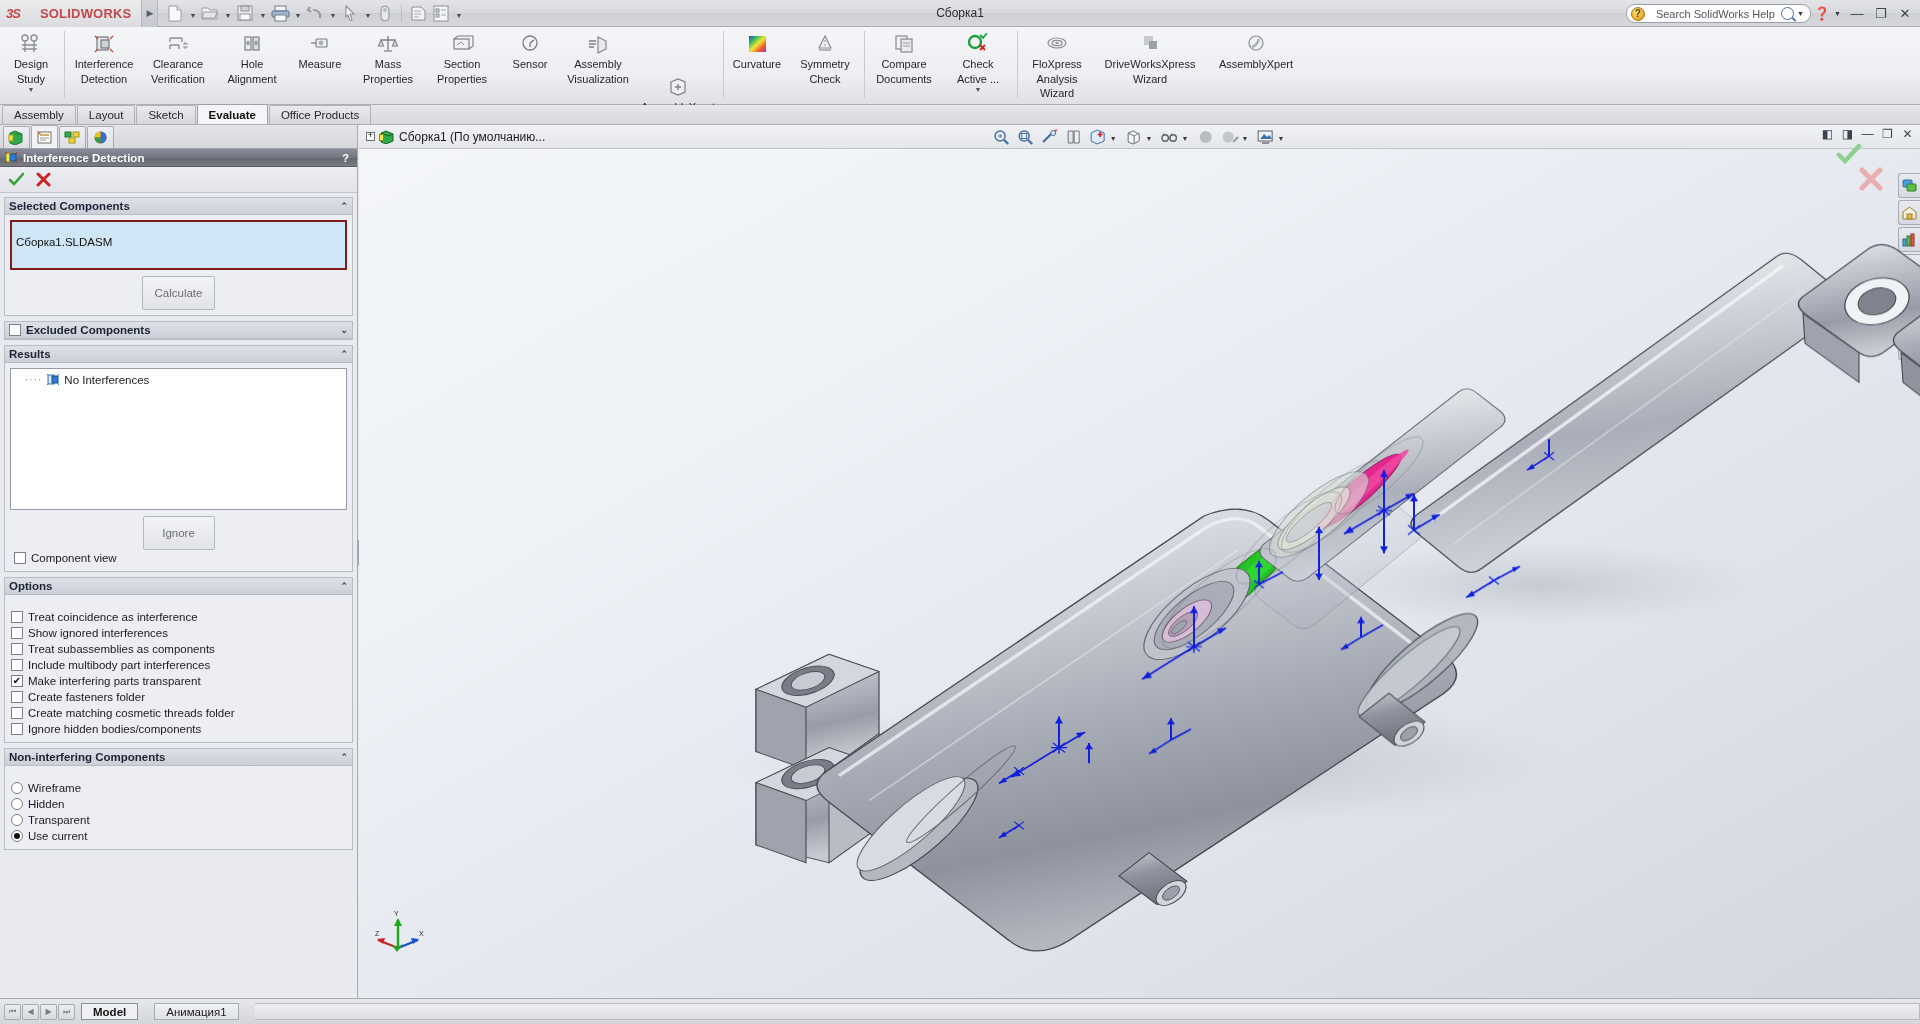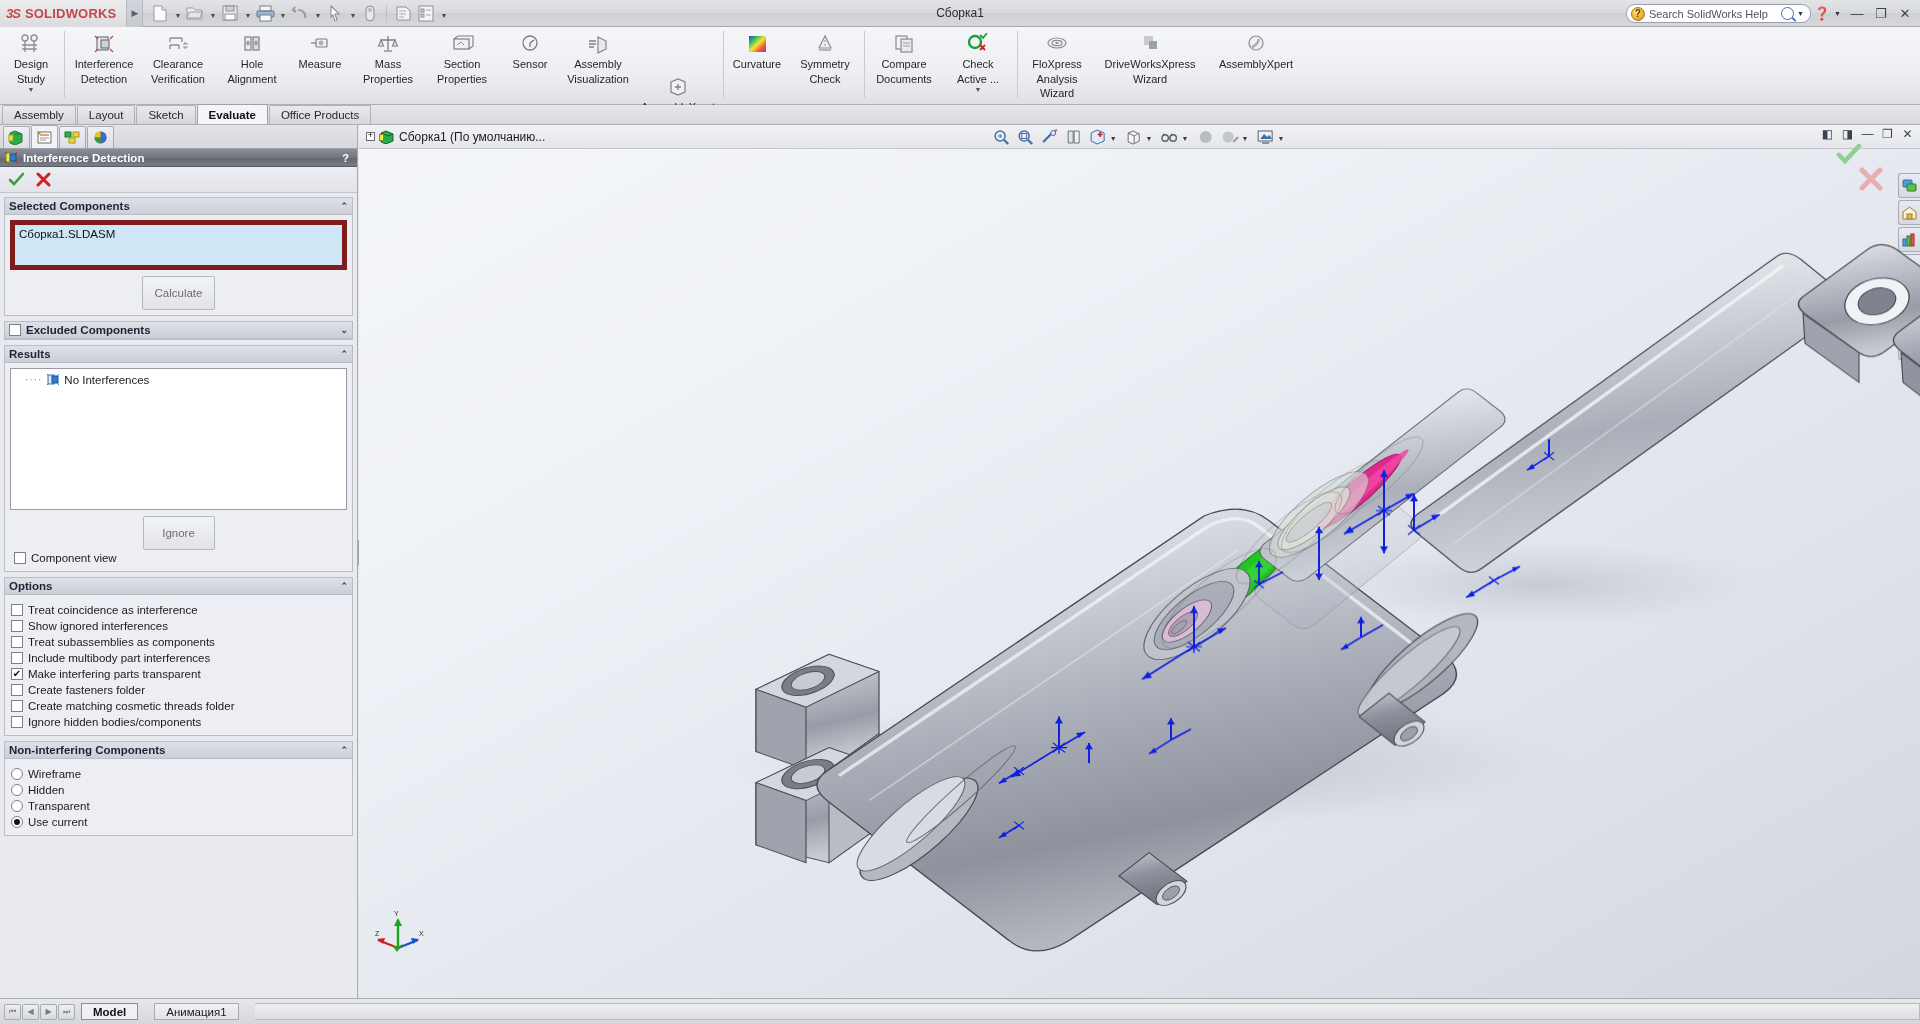--- a/index.html
+++ b/index.html
@@ -21,21 +21,21 @@
     border-bottom: 1px solid #a9abb0;
     display: flex; align-items: center;
   }
   .sw-logo {
     display: flex; align-items: center; height: 27px; padding: 0 10px 0 6px;
     background: linear-gradient(to bottom, #ececed, #dcdce0);
     border-right: 1px solid #b6b8bc;
   }
   .sw-logo .mark {
     font-weight: bold; font-size: 13px; color: #c2484c;
-    letter-spacing: -1px; margin-right: 5px; font-style: italic;
+    letter-spacing: -1px; margin-right: 20px; font-style: italic;
   }
   .sw-logo .word {
     font-weight: bold; font-size: 13px; color: #c2484c; letter-spacing: 0.2px;
   }
   .tb-caret {
     width: 16px; height: 27px; display: flex; align-items: center; justify-content: center;
     color: #5a6070; font-size: 9px;
     background: linear-gradient(to bottom,#d3d5db,#c7c9d0);
     border-right: 1px solid #b6b8bc;
   }
@@ -62,21 +62,21 @@
     border: 1px solid #9aa0ab; border-radius: 9px;
     display: flex; align-items: center; padding: 0 3px 0 4px;
   }
   .search-box .q {
     width: 14px; height: 14px; border-radius: 50%;
     background: radial-gradient(circle at 35% 32%, #ffe57a, #e8a62b 70%, #b87c10);
     color: #6a4200; font-size: 10px; font-weight: bold;
     display: flex; align-items: center; justify-content: center;
     border: 1px solid #a8780f;
   }
-  .search-box .ph { flex: 1; font-size: 11px; color: #53535a; padding-left: 4px; }
+  .search-box .ph { flex: 1; font-size: 11px; color: #53535a; padding-left: 11px; }
   .mag {
     width: 13px; height: 13px; border: 1.6px solid #4a6fa5; border-radius: 50%;
     position: relative; margin-right: 2px;
   }
   .mag::after {
     content: ''; position: absolute; width: 1.6px; height: 5px; background: #4a6fa5;
     right: -2px; bottom: -3px; transform: rotate(-45deg);
   }
   .mini-caret { color: #333; font-size: 7px; margin: 0 3px 0 1px; }
   .help-q { font-size: 13px; color: #3c4350; padding: 0 1px; }
@@ -158,22 +158,22 @@
   .pm-box-head {
     height: 17px; display: flex; align-items: center; padding: 0 4px;
     background: linear-gradient(to bottom,#dfe1e9,#ccced8);
     font-weight: bold; font-size: 11.5px; color: #1c2433;
     border-bottom: 1px solid #bbbdc5;
   }
   .pm-box-head .chevron { margin-left: auto; color: #3a4354; font-size: 9px; }
   .pm-box-head .cb { margin-right: 5px; }
   .pm-box-inner { padding: 5px; }
   .sel-list {
-    height: 50px; background: #cfe6f7; border: 5px solid #7f1d1d;
-    font-size: 11.5px; color: #101010; padding: 3px 4px;
+    height: 50px; background: #cfe6f7; border: 2px solid #7f1d1d;
+    font-size: 11.5px; color: #101010; padding: 14px 4px;
   }
   .btn-row { display: flex; justify-content: center; padding-top: 6px; }
   .pm-btn {
     min-width: 72px; height: 20px; padding: 16px 12px;
     background: linear-gradient(to bottom,#f3f4f7,#e2e3e9);
     border: 1px solid #b5b7be; border-radius: 2px;
     font-size: 11.5px; color: #6b6d74;
     display: flex; align-items: center; justify-content: center;
   }
   .res-list {
@@ -189,21 +189,21 @@
   }
   .cbx.checked::after {
     content: '✔'; font-size: 10px; color: #111; line-height: 1;
   }
   .rdo {
     width: 12px; height: 12px; border-radius: 50%; background: #fff;
     border: 1px solid #7d7f86; display: inline-flex; align-items: center; justify-content: center;
     flex: 0 0 auto;
   }
   .rdo.checked::after { content: ''; width: 6px; height: 6px; border-radius: 50%; background: #111; }
-  .opt-list { padding: 7px 2px 5px; }
+  .opt-list { padding: 14px 2px 5px; }
   .panel-splitter {
     position: absolute; left: 358px; top: 540px; width: 6px; height: 26px;
     background: linear-gradient(to right,#d0d2d8,#bdbfc6);
     border: 1px solid #a0a2a9; border-radius: 0 3px 3px 0;
   }
 
   
   .gfx {
     position: absolute; left: 359px; top: 125px; right: 0; bottom: 26px;
     background: linear-gradient(to bottom right, #f4f6f9 0%, #eef1f6 30%, #dfe3ea 70%, #d2d7e0 100%);

